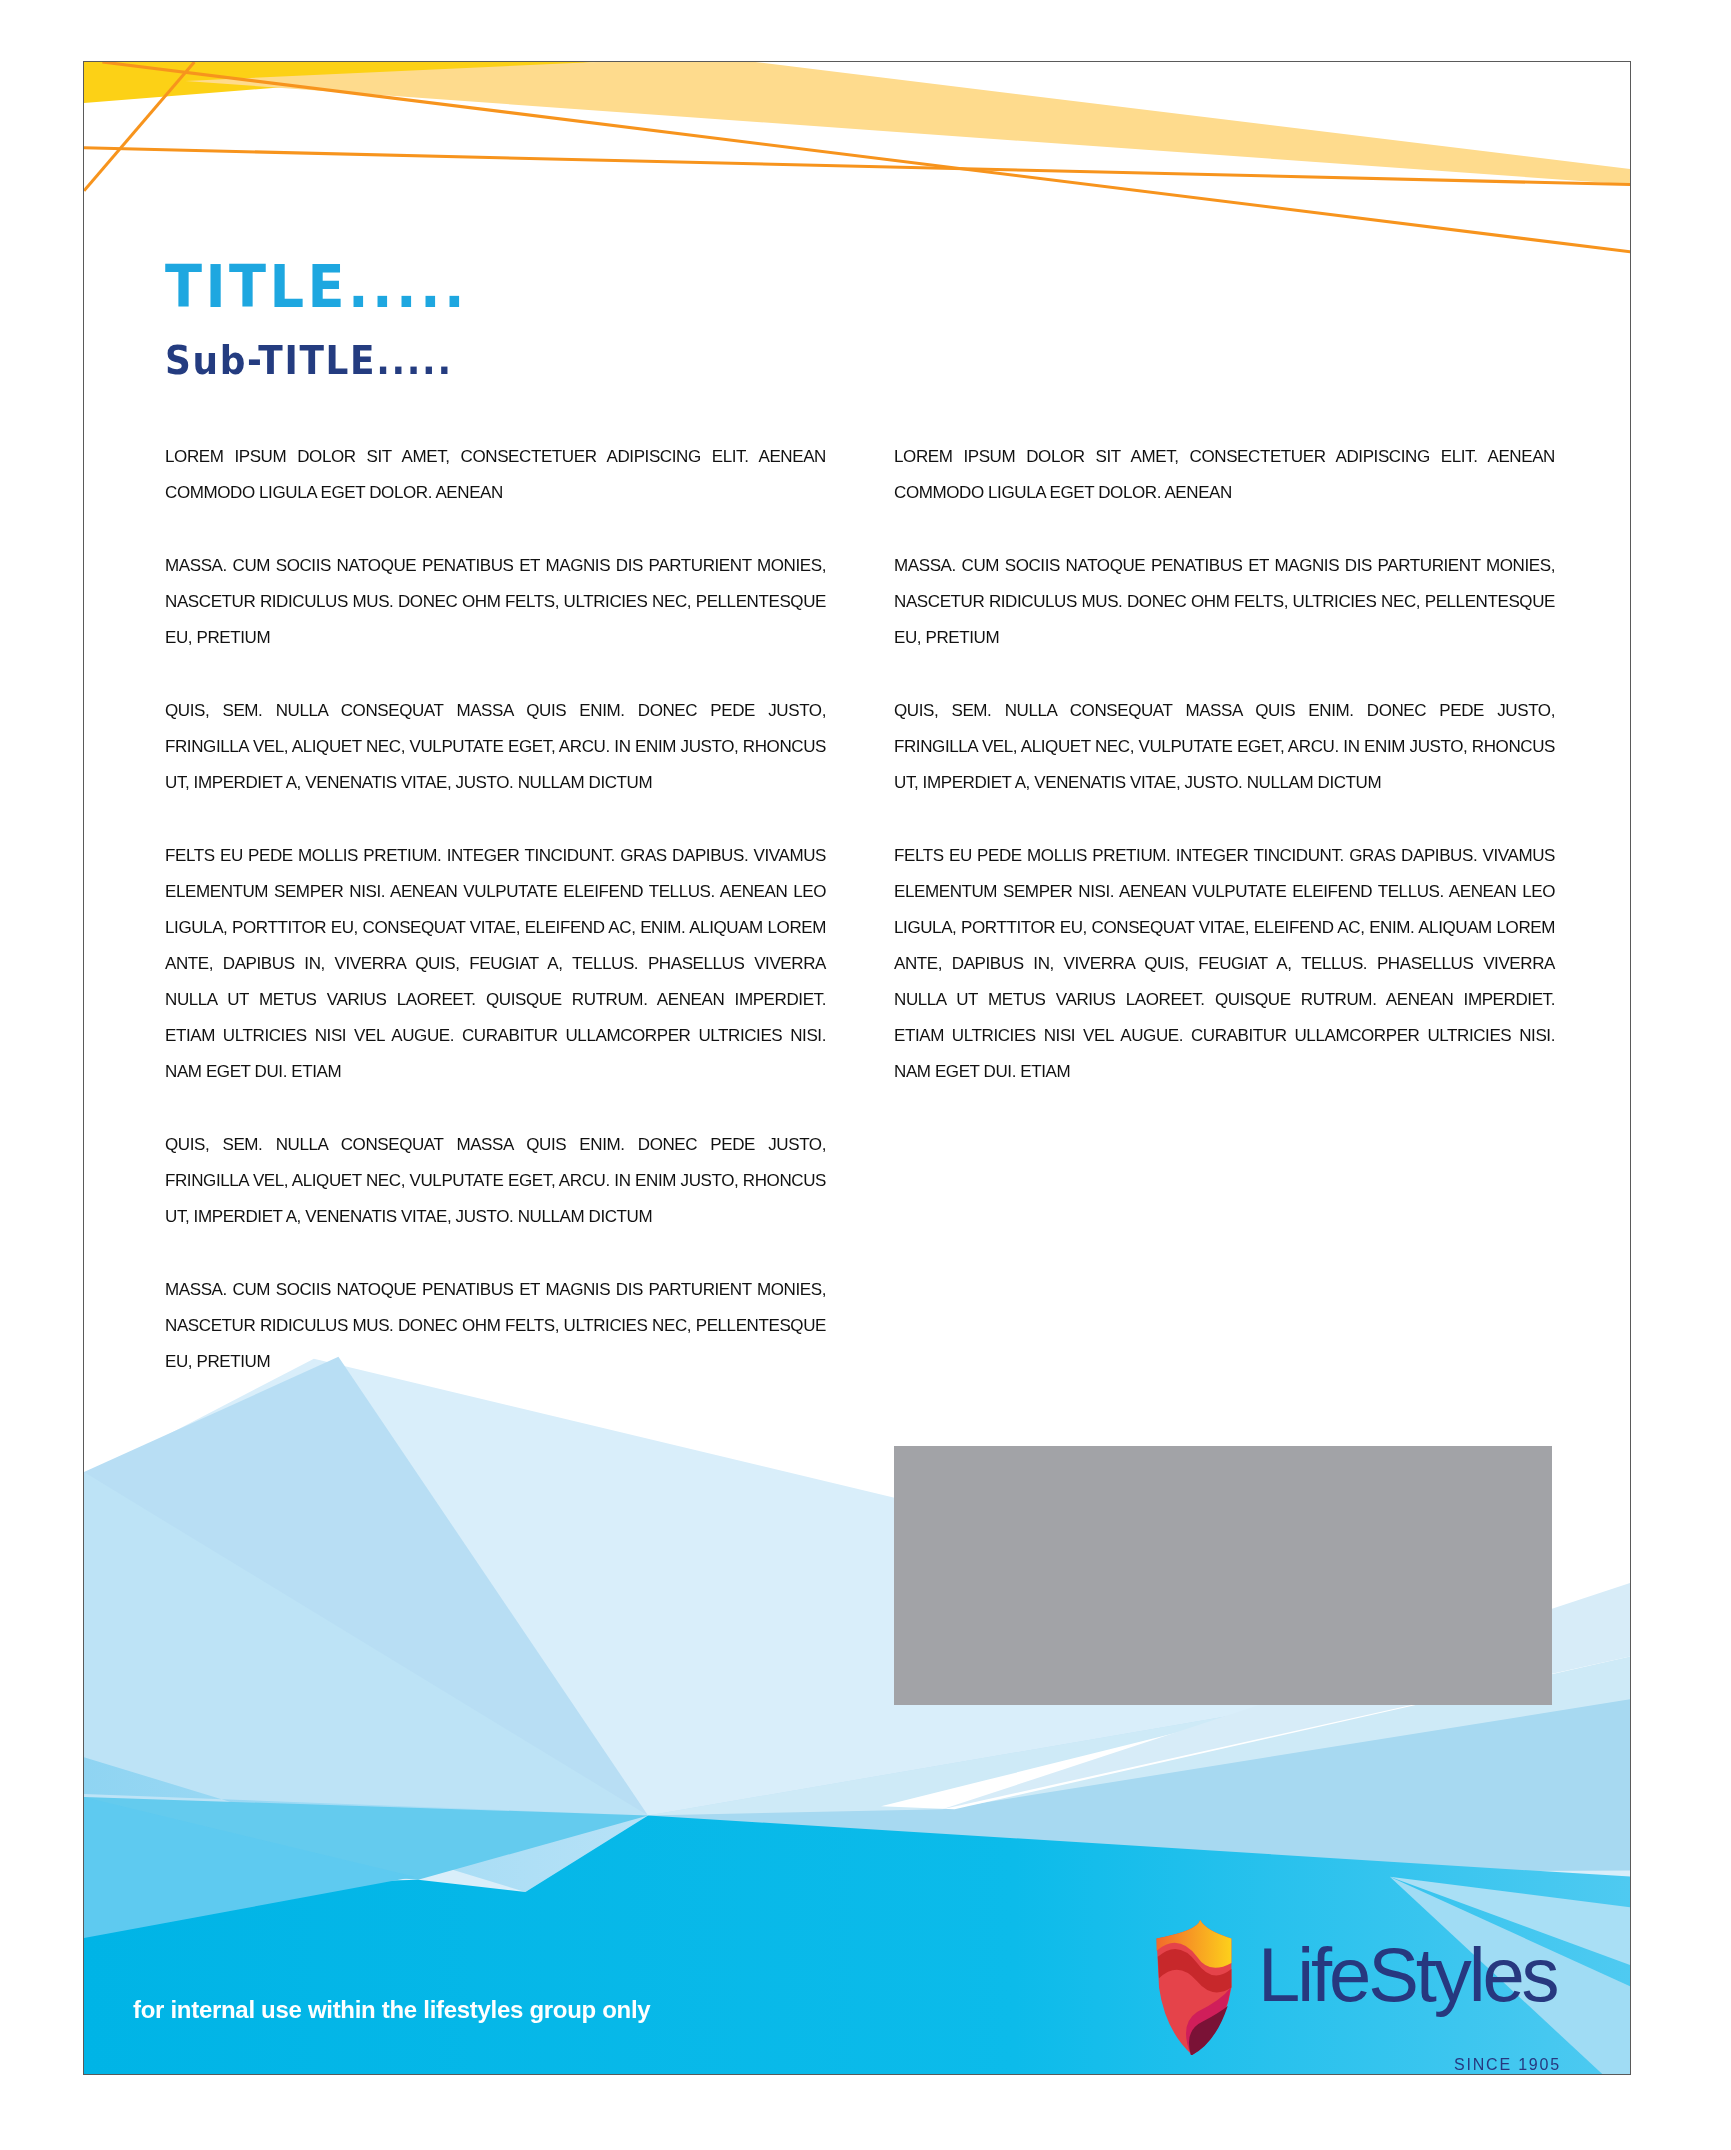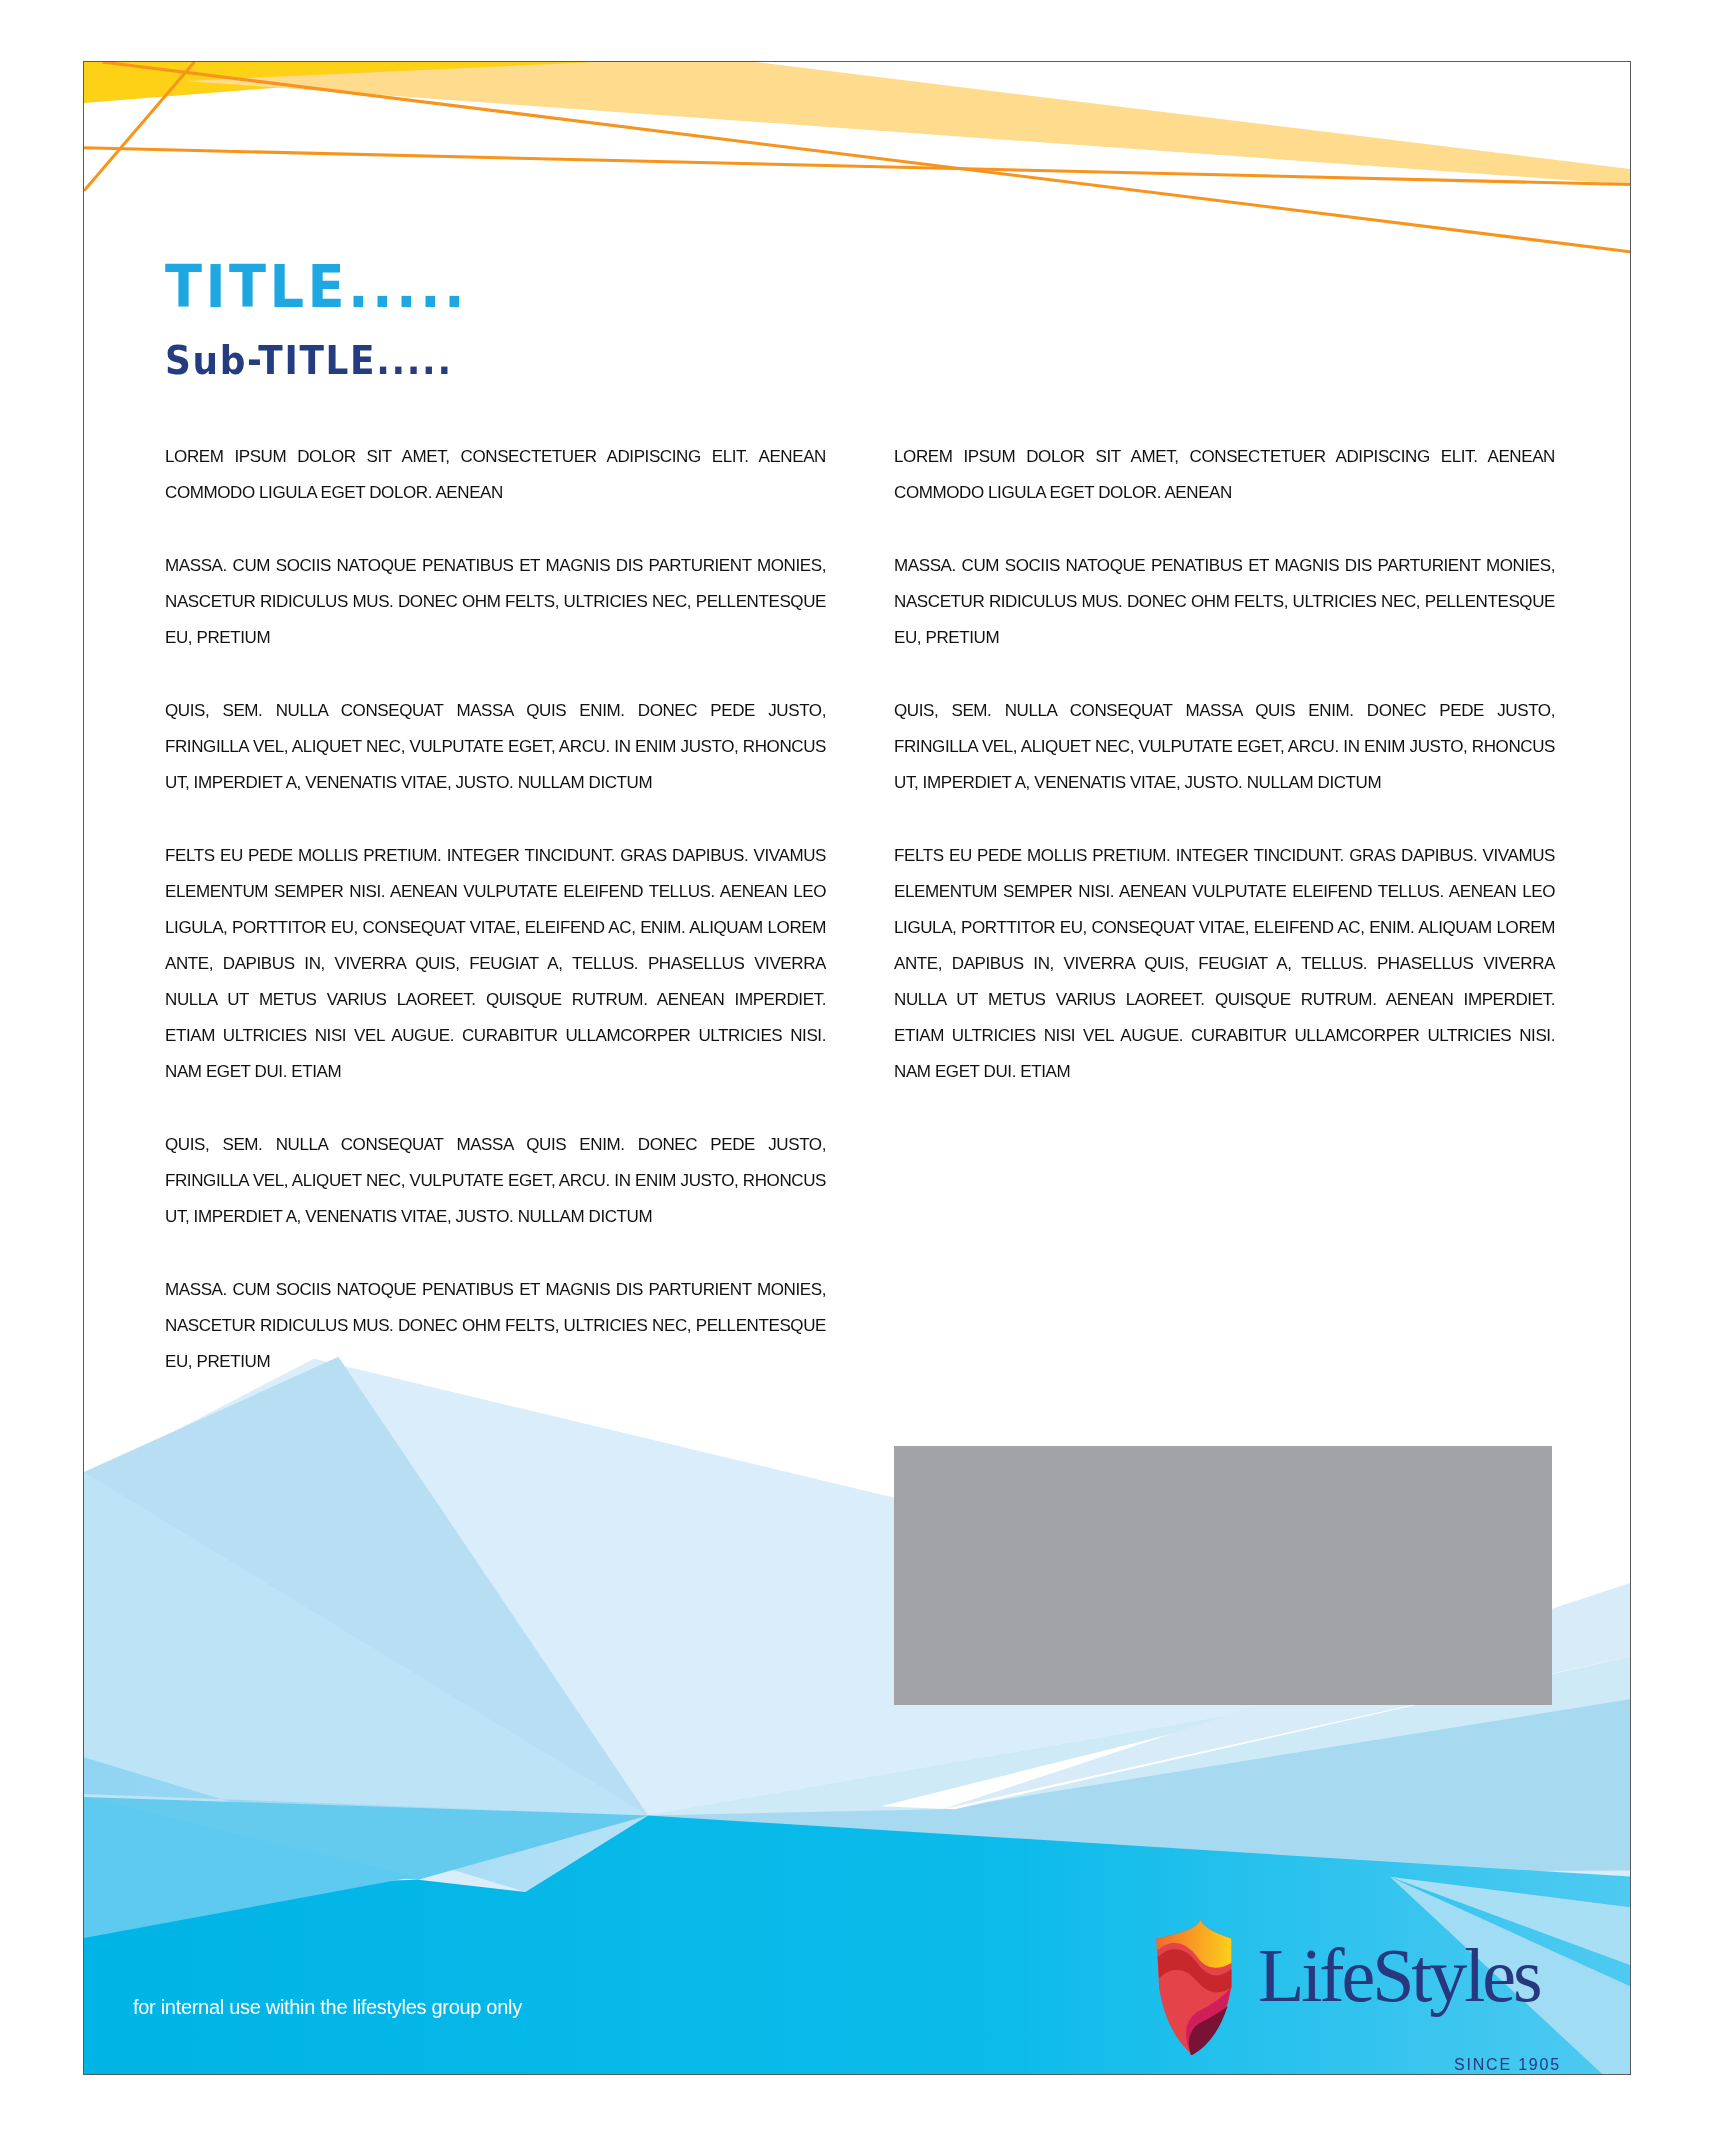--- a/index.html
+++ b/index.html
@@ -83,43 +83,44 @@
       top: 1384px;
       width: 658px;
       height: 259px;
       background: #a2a3a7;
     }
     .footer-note {
       position: absolute;
       left: 49px;
       top: 1934px;
       font-family: "Liberation Sans", sans-serif;
-      font-size: 20px;
+      font-size: 24px;
       color: #ffffff;
       letter-spacing: -0.3px;
+      font-weight: bold;
     }
     .logo {
       position: absolute;
       left: 1070px;
       top: 1858px;
       width: 441px;
       height: 141px;
     }
     .logo-shield {
       position: absolute;
       left: 0;
       top: 0;
       width: 80px;
       height: 135px;
     }
     .logo-word {
       position: absolute;
       left: 104px;
       top: 17px;
-      font-family: Liberation Serif, serif;
+      font-family: Liberation Sans, sans-serif;
       font-size: 76px;
       color: #27387f;
       letter-spacing: -3.1px;
       line-height: 1;
     }
     .logo-since {
       position: absolute;
       left: 300px;
       top: 113px;
       font-family: "Liberation Sans", sans-serif;

